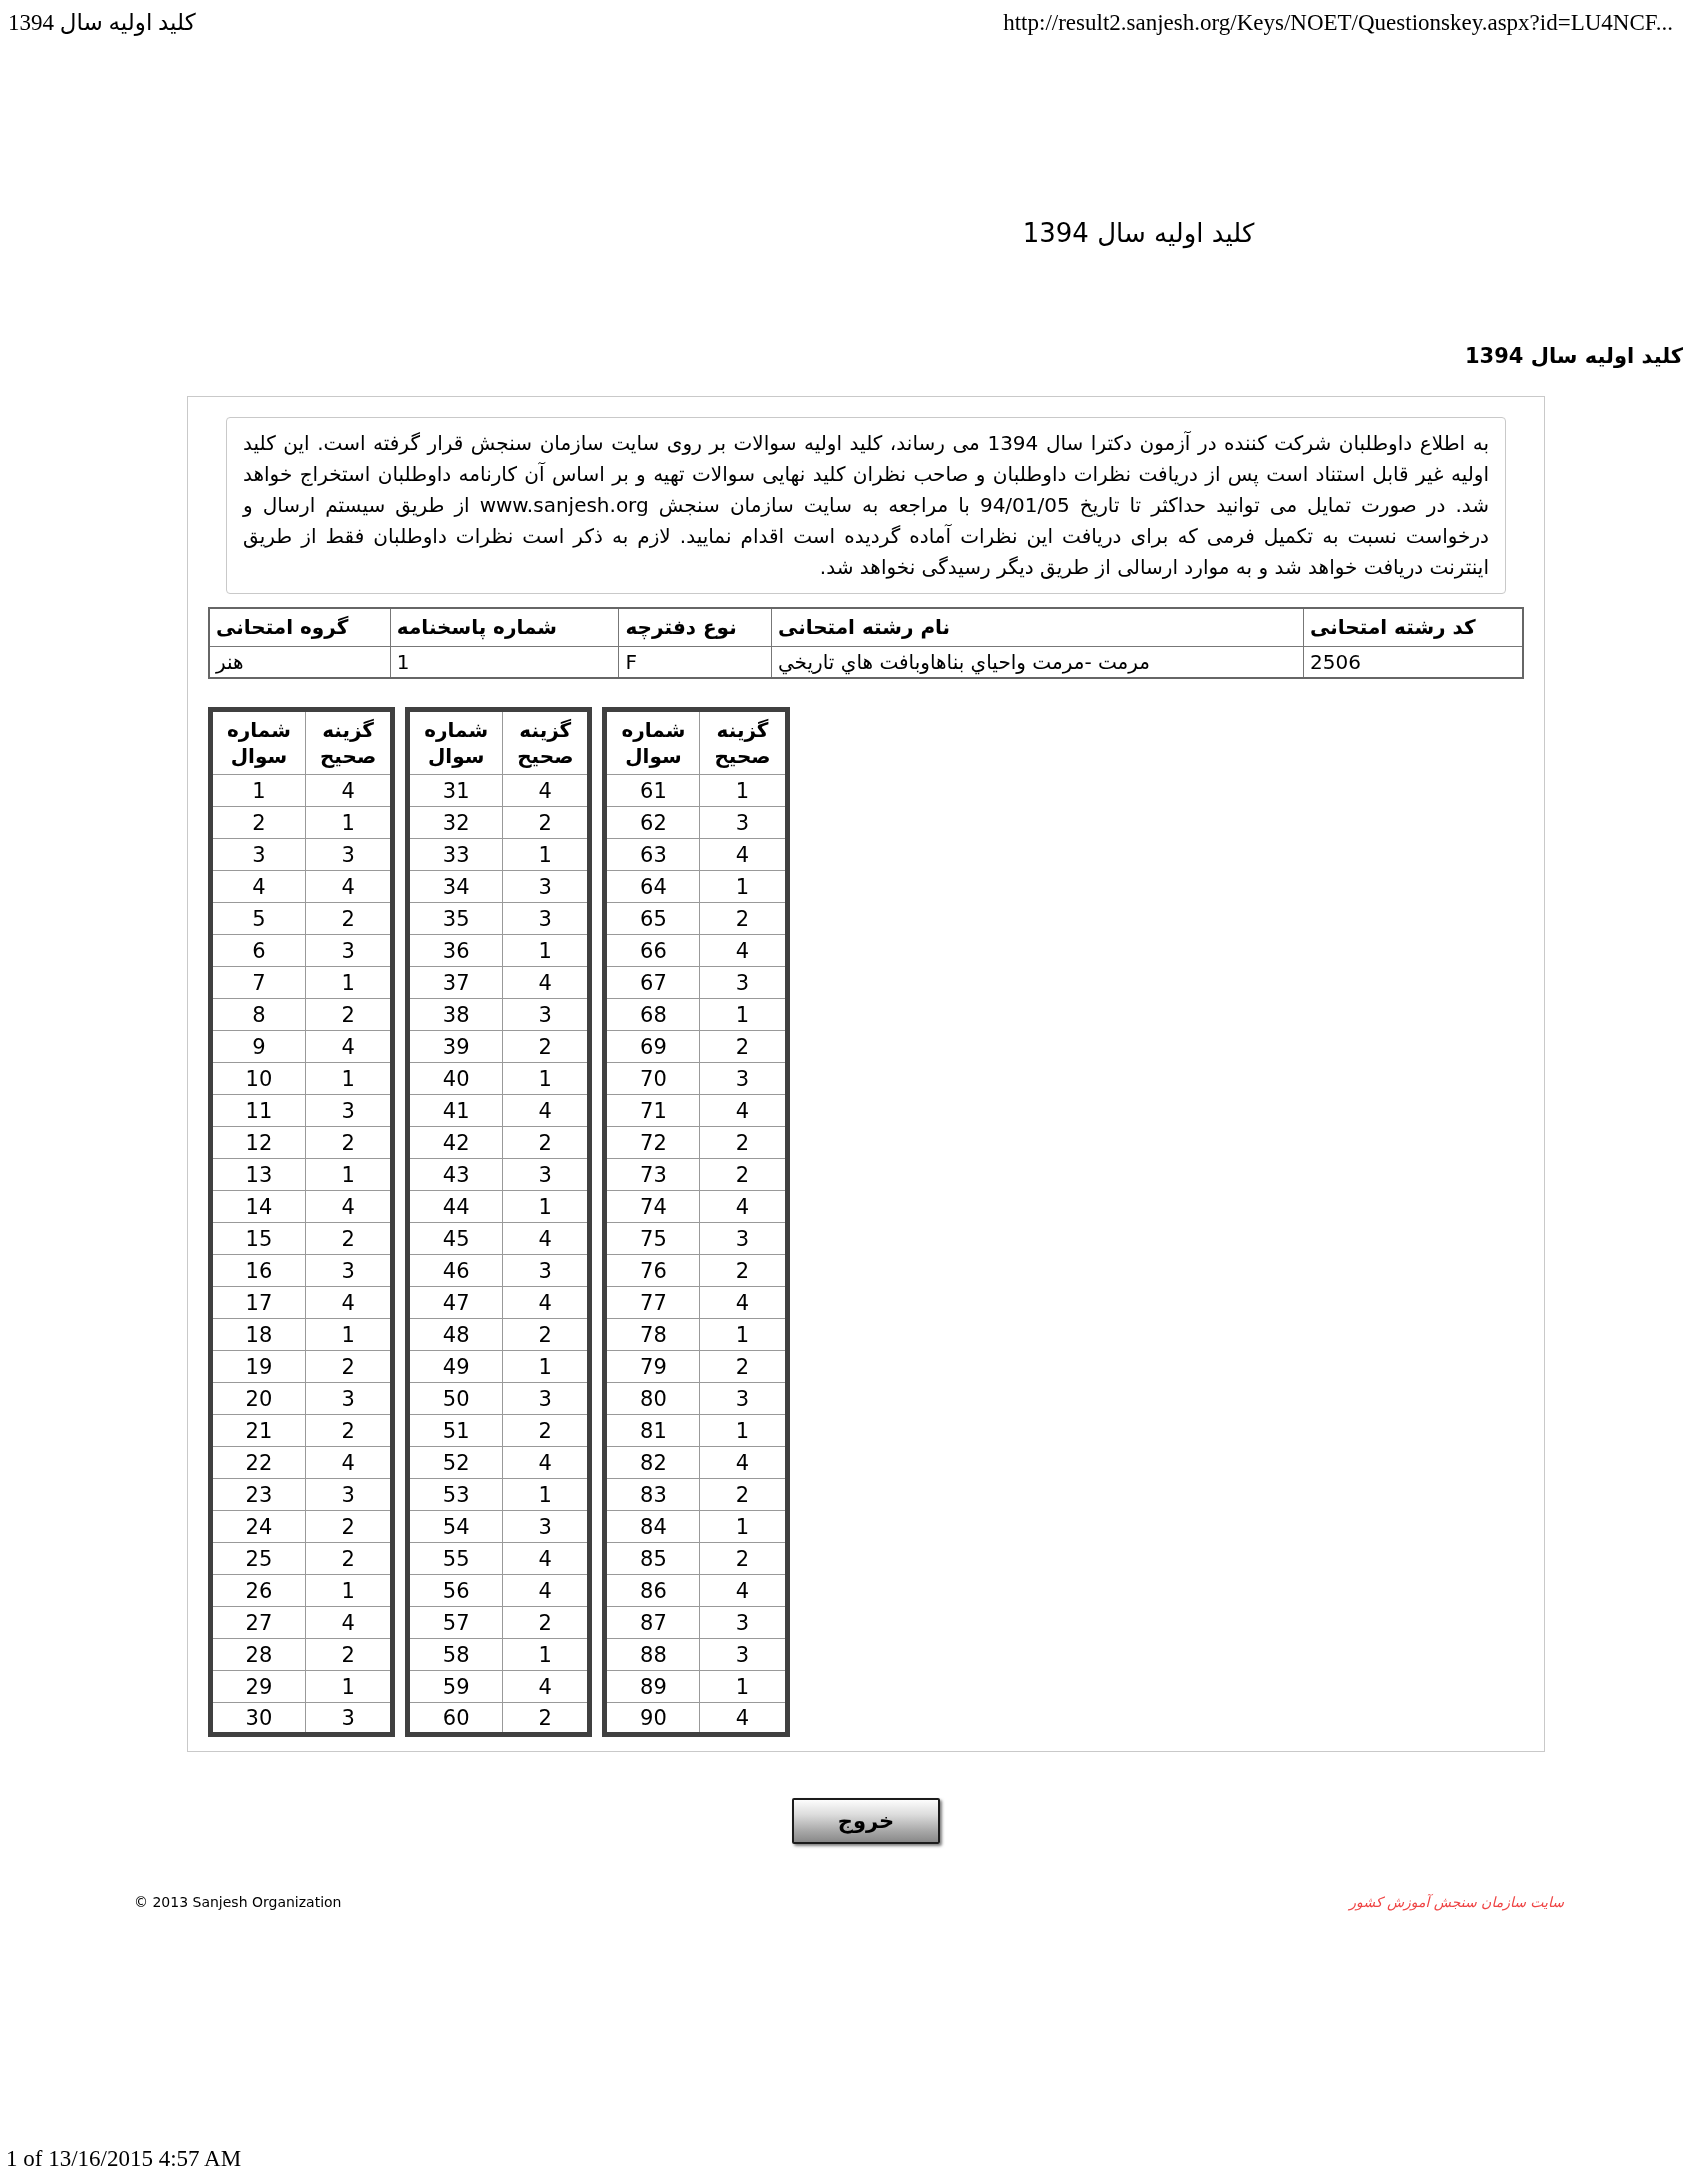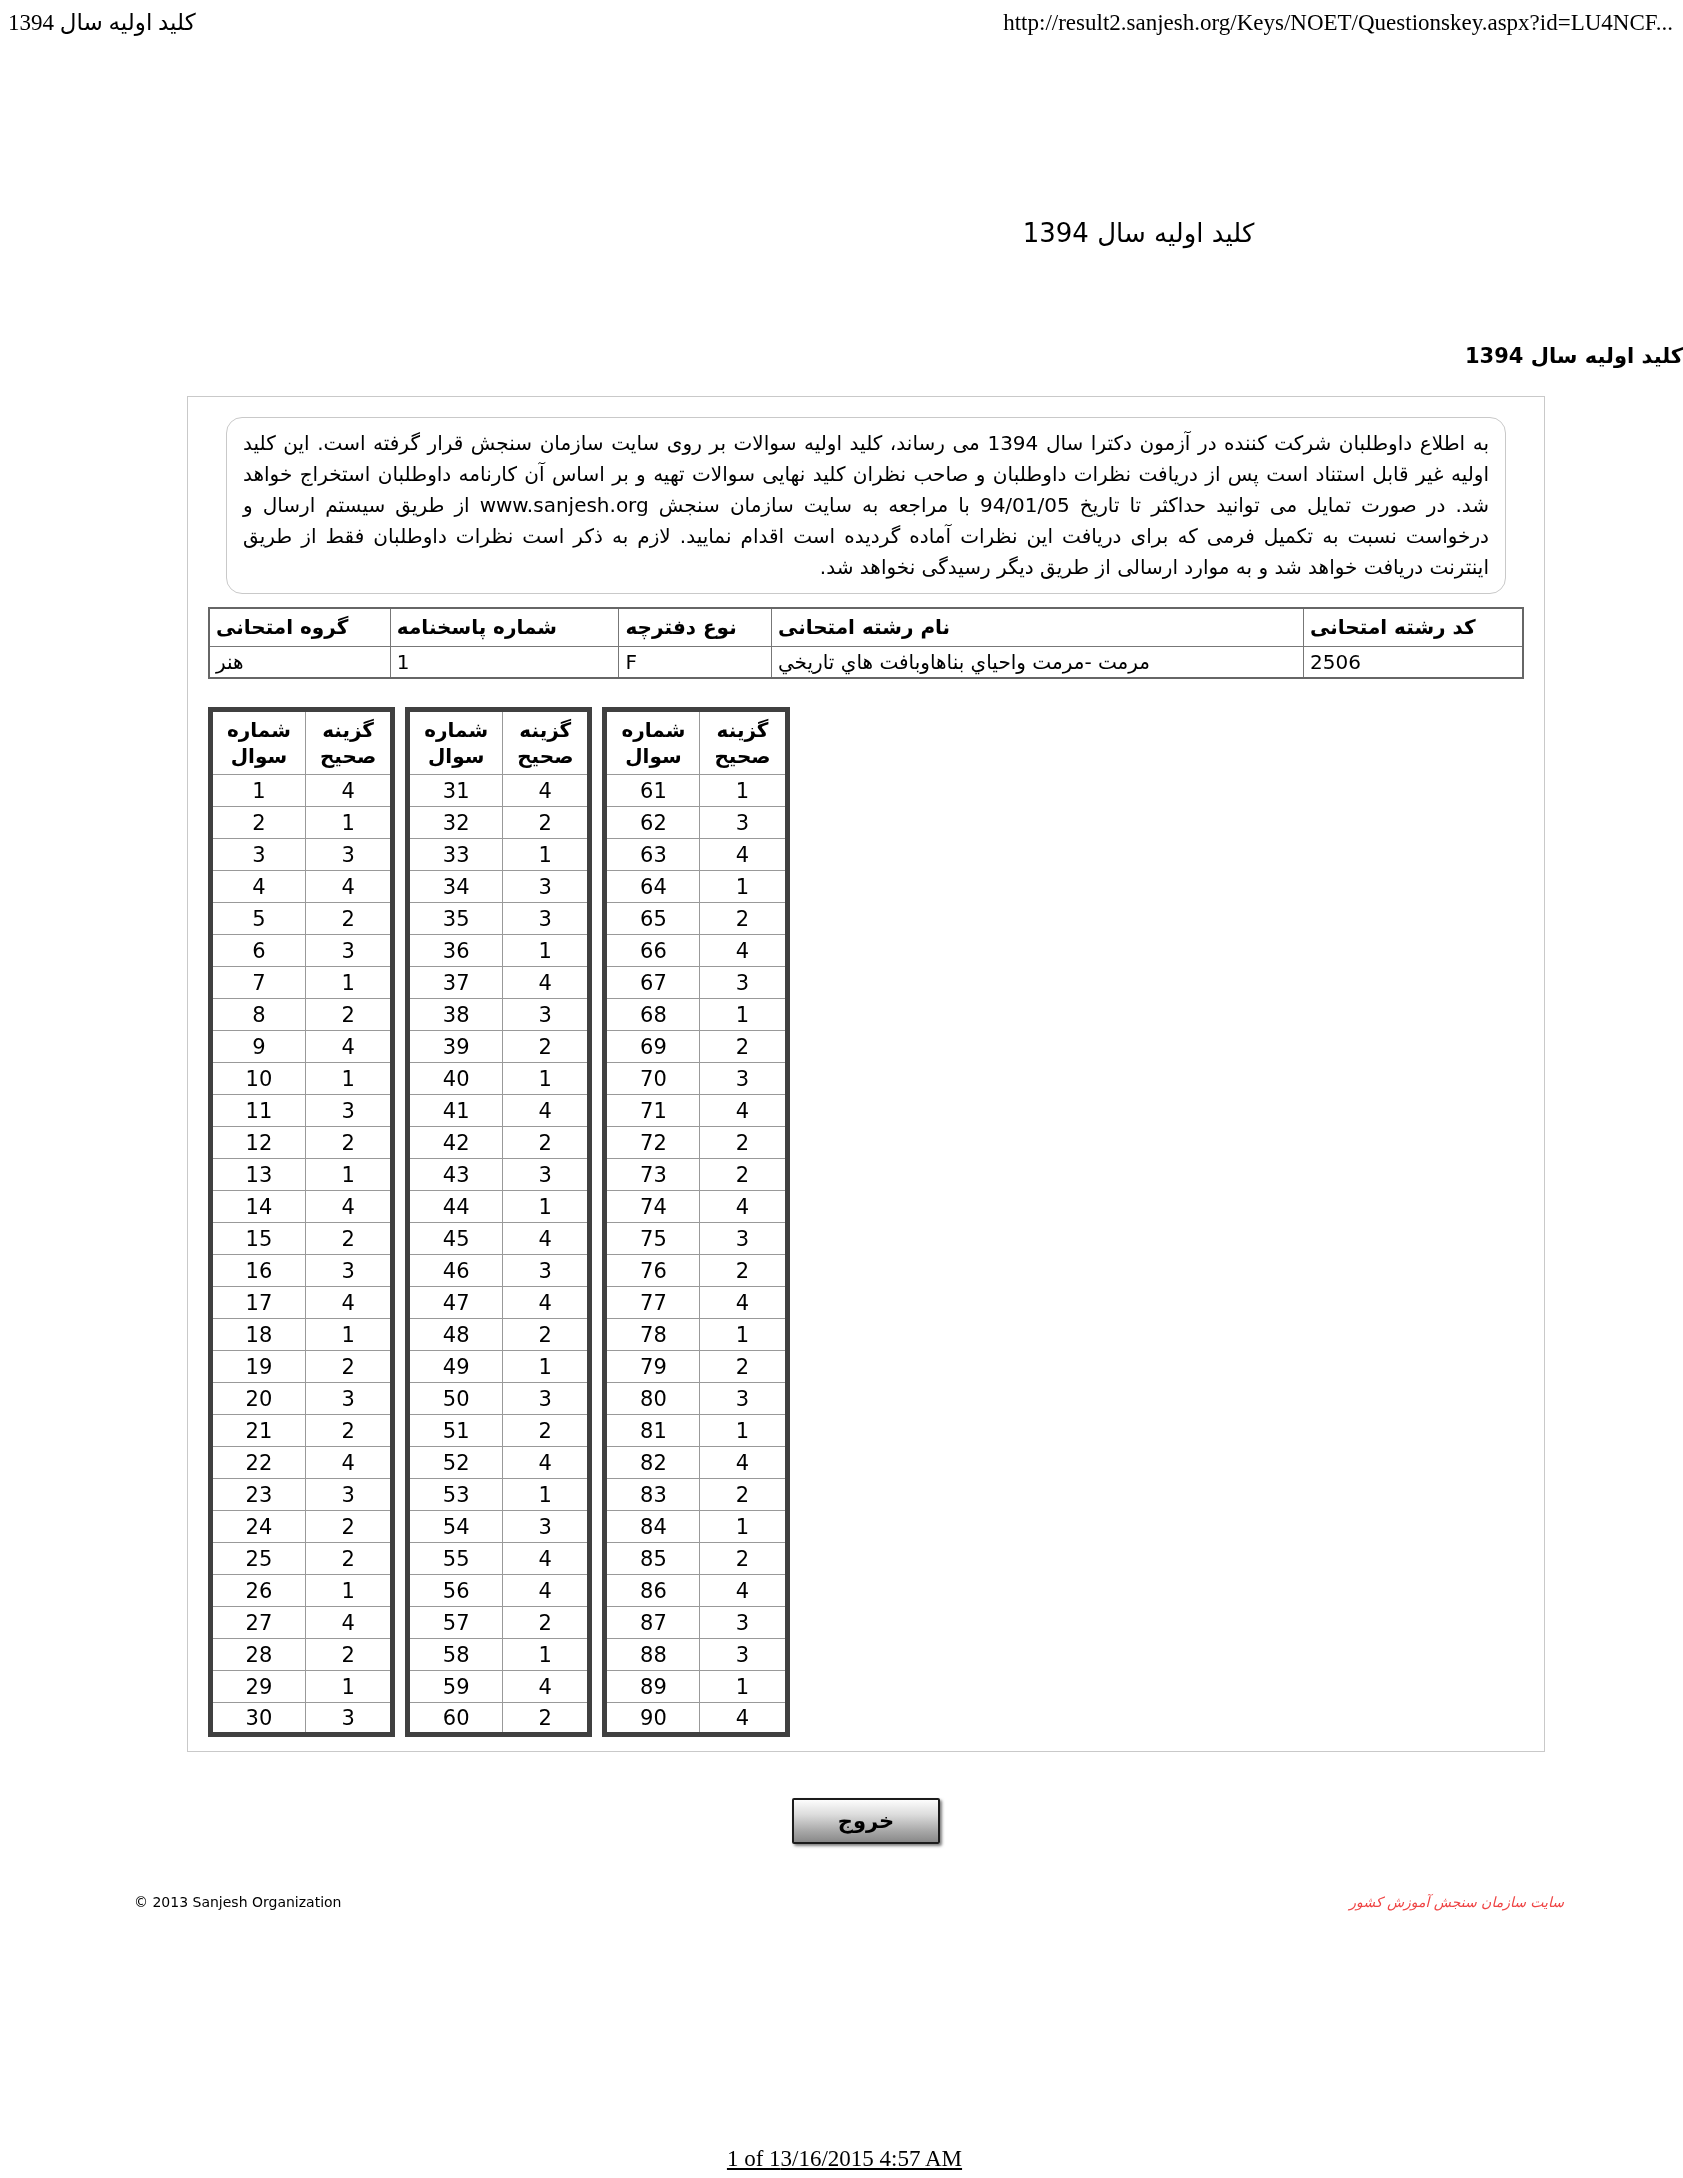--- a/index.html
+++ b/index.html
@@ -31,21 +31,21 @@
   }
 
   .content-box {
     margin:28px 138px 0 187px;
     border:1px solid #c9c9c9;
     padding:20px 20px 14px 20px;
     direction:rtl;
   }
 
   .notice-box {
-    margin:0 18px; border:1px solid #c9c9c9; border-radius:16px;
+    margin:0 18px; border:1px solid #c9c9c9; border-radius:4px;
     padding:10px 16px; background:#fff;
   }
   .notice-text {
     margin:0; direction:rtl; text-align:justify;
     font-size:20px; line-height:31px;
   }
 
   .info-table {
     width:100%; border-collapse:collapse; margin-top:13px;
     direction:rtl; border:2px solid #666; font-size:20px;
@@ -86,22 +86,22 @@
 
   .site-footer {
     display:flex; justify-content:space-between; align-items:baseline;
     margin-top:50px; padding:0 119px 0 134px;
   }
   .sf-left  { font-size:14px; direction:ltr; }
   .sf-right { font-size:14px; direction:rtl; color:#ef4444;font-style:italic; }
 
   .print-footer {
     position:absolute; bottom:6px; left:6px; right:0;
-    display:flex; justify-content:center;
-    font-family:"Liberation Serif","DejaVu Sans",serif; font-size:23px;text-decoration:underline;
+    display:flex; justify-content:flex-start;
+    font-family:"Liberation Serif","DejaVu Sans",serif; font-size:23px;
   }
 </style>
 </head>
 <body>
 
 <div class="print-header">
   <span class="ph-title">کلید اولیه سال 1394</span>
   <span class="ph-url">http://result2.sanjesh.org/Keys/NOET/Questionskey.aspx?id=LU4NCF...</span>
 </div>
 

